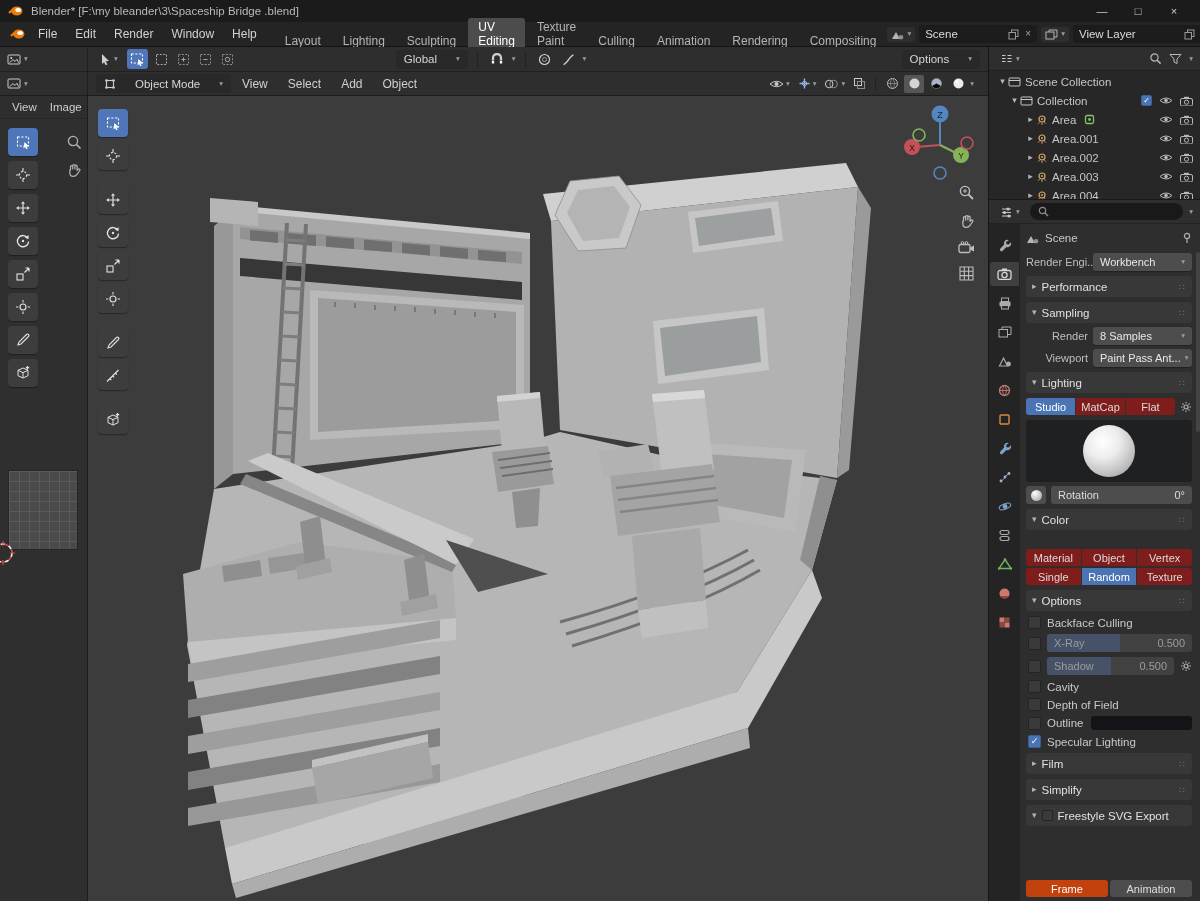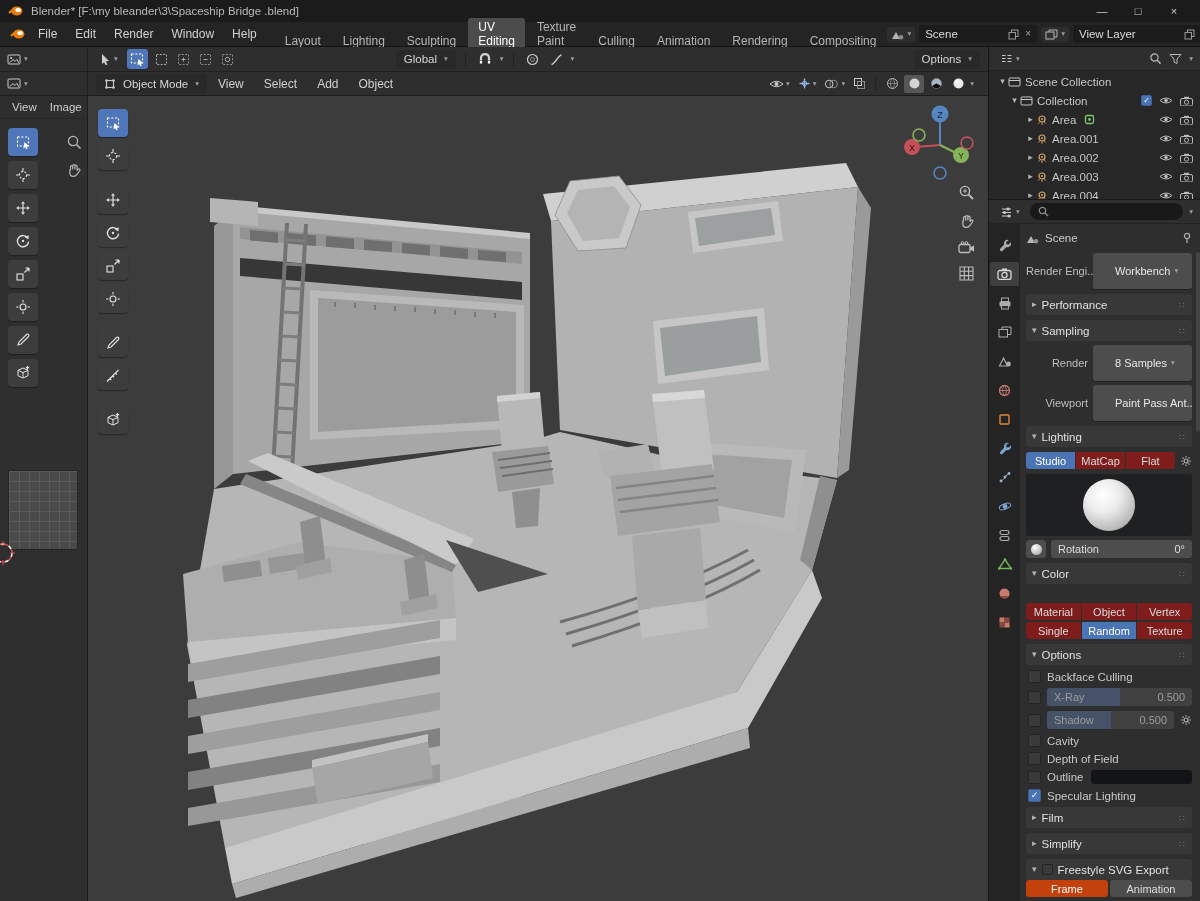--- a/index.html
+++ b/index.html
@@ -25,21 +25,21 @@
 .chev{font-size:7.5px;color:#9a9a9a;line-height:1}
 .tri{font-size:9px;color:#b5b5b5;line-height:1}
 
 .row2,.row3{position:absolute;left:0;width:988px;background:#2e2e2e;display:flex;align-items:center}
 .row2{top:47px;height:25px;border-bottom:1px solid #202020}
 .row3{top:72px;height:24px;border-bottom:1px solid #1c1c1c}
 .leftcell{width:88px;align-self:stretch;flex:none;display:flex;align-items:center;padding:0 7px;border-right:1px solid #1f1f1f;gap:3px}
 .tsmain{flex:1;display:flex;align-items:center;gap:5px;padding:0 8px}
 .activetool{width:21px;height:20px;background:#4f76b8;border-radius:3px;display:flex;align-items:center;justify-content:center}
 .modesq{width:17px;height:17px;display:flex;align-items:center;justify-content:center;opacity:.85}
-.dd{background:#292929;border-radius:3px;height:19px;padding:0 8px;display:inline-flex;align-items:center;gap:7px;color:#d6d6d6;font-size:11.5px}
+.dd{background:#292929;border-radius:3px;height:19px;padding:0 8px;display:inline-flex;align-items:center;gap:19px;color:#d6d6d6;font-size:11.5px}
 .sep{width:1px;height:15px;background:#222;margin:0 4px}
 .spacer{flex:1}
 .menu2{padding:0 9px;color:#d0d0d0;font-size:12px}
 .vicon{display:inline-flex;align-items:center;gap:2px;padding:0 3px}
 .sphbtn{width:20px;height:18px;display:flex;align-items:center;justify-content:center;border-radius:2px}
 .sphbtn.on{background:#565656}
 
 .uvstrip{position:absolute;top:96px;left:0;width:88px;bottom:0;background:#2f2f2f;border-right:1px solid #1c1c1c}
 .uvmenus{height:23px;display:flex;align-items:center;gap:13px;padding:0 12px;background:#2e2e2e;border-bottom:1px solid #282828;font-size:11.5px;color:#cfcfcf}
 .uvtools{position:absolute;top:32px;left:8px;display:flex;flex-direction:column;gap:5px}
@@ -71,21 +71,21 @@
 .pmain{flex:1;display:flex;min-height:0}
 .ptabs{width:31px;flex:none;background:#242424;display:flex;flex-direction:column;align-items:center;gap:5px;padding-top:9px}
 .ptab{width:29px;height:24px;display:flex;align-items:center;justify-content:center;border-radius:3px 0 0 3px}
 .ptab.on{background:#3f3f3f}
 .pbody{flex:1;padding:3px 8px 4px 6px;font-size:11.5px;overflow:hidden;position:relative;display:flex;flex-direction:column}
 .brow{display:flex;align-items:center;gap:6px;height:22px;flex:none}
 .sect{display:flex;align-items:center;gap:5px;height:21px;flex:none;background:#383838;border-radius:3px;padding:0 6px;margin-top:5px;color:#e0e0e0}
 .dots{margin-left:auto;color:#787878;font-size:9px;letter-spacing:1px}
 .prow{display:flex;align-items:center;gap:5px;margin-top:4px;flex:none}
 .plabel{width:62px;flex:none;text-align:right;color:#bfbfbf;font-size:11px;white-space:nowrap}
-.pdd{flex:1;height:36px;background:#4d4d4d;border-radius:3px;display:flex;align-items:center;padding:0 22px;gap:4px;color:#e8e8e8;font-size:11px;box-shadow:0 1px 0 rgba(0,0,0,.25);white-space:nowrap;overflow:hidden}
+.pdd{flex:1;height:18px;background:#4d4d4d;border-radius:3px;display:flex;align-items:center;padding:0 7px;gap:4px;color:#e8e8e8;font-size:11px;box-shadow:0 1px 0 rgba(0,0,0,.25);white-space:nowrap;overflow:hidden}
 .pdd .chev{margin-left:auto}
 .seg{display:flex;margin-top:5px;gap:1px;border-radius:3px;overflow:hidden;flex:1}
 .segrow{display:flex;align-items:center;gap:5px;margin-top:0;flex:none}
 .seg>span{flex:1;text-align:center;background:#7f1d1d;color:#dcdcdc;font-size:11px;padding:2.5px 0}
 .seg>span.on{background:#4b74b5;color:#fff}
 .preview{margin-top:5px;height:62px;flex:none;background:#1e2022;border-radius:3px;position:relative}
 .psphere{position:absolute;left:50%;top:50%;width:52px;height:52px;margin:-26px 0 0 -26px;border-radius:50%;background:radial-gradient(circle at 38% 32%,#ffffff 0%,#ececec 35%,#bdbdbd 70%,#8f8f8f 100%)}
 .slider{flex:1;height:18px;background:#4d4d4d;border-radius:3px;position:relative;display:flex;align-items:center;justify-content:space-between;padding:0 7px;font-size:11px;color:#dcdcdc;overflow:hidden}
 .slider .fill{position:absolute;left:0;top:0;bottom:0;background:#56688a}
 .slider span{position:relative}

